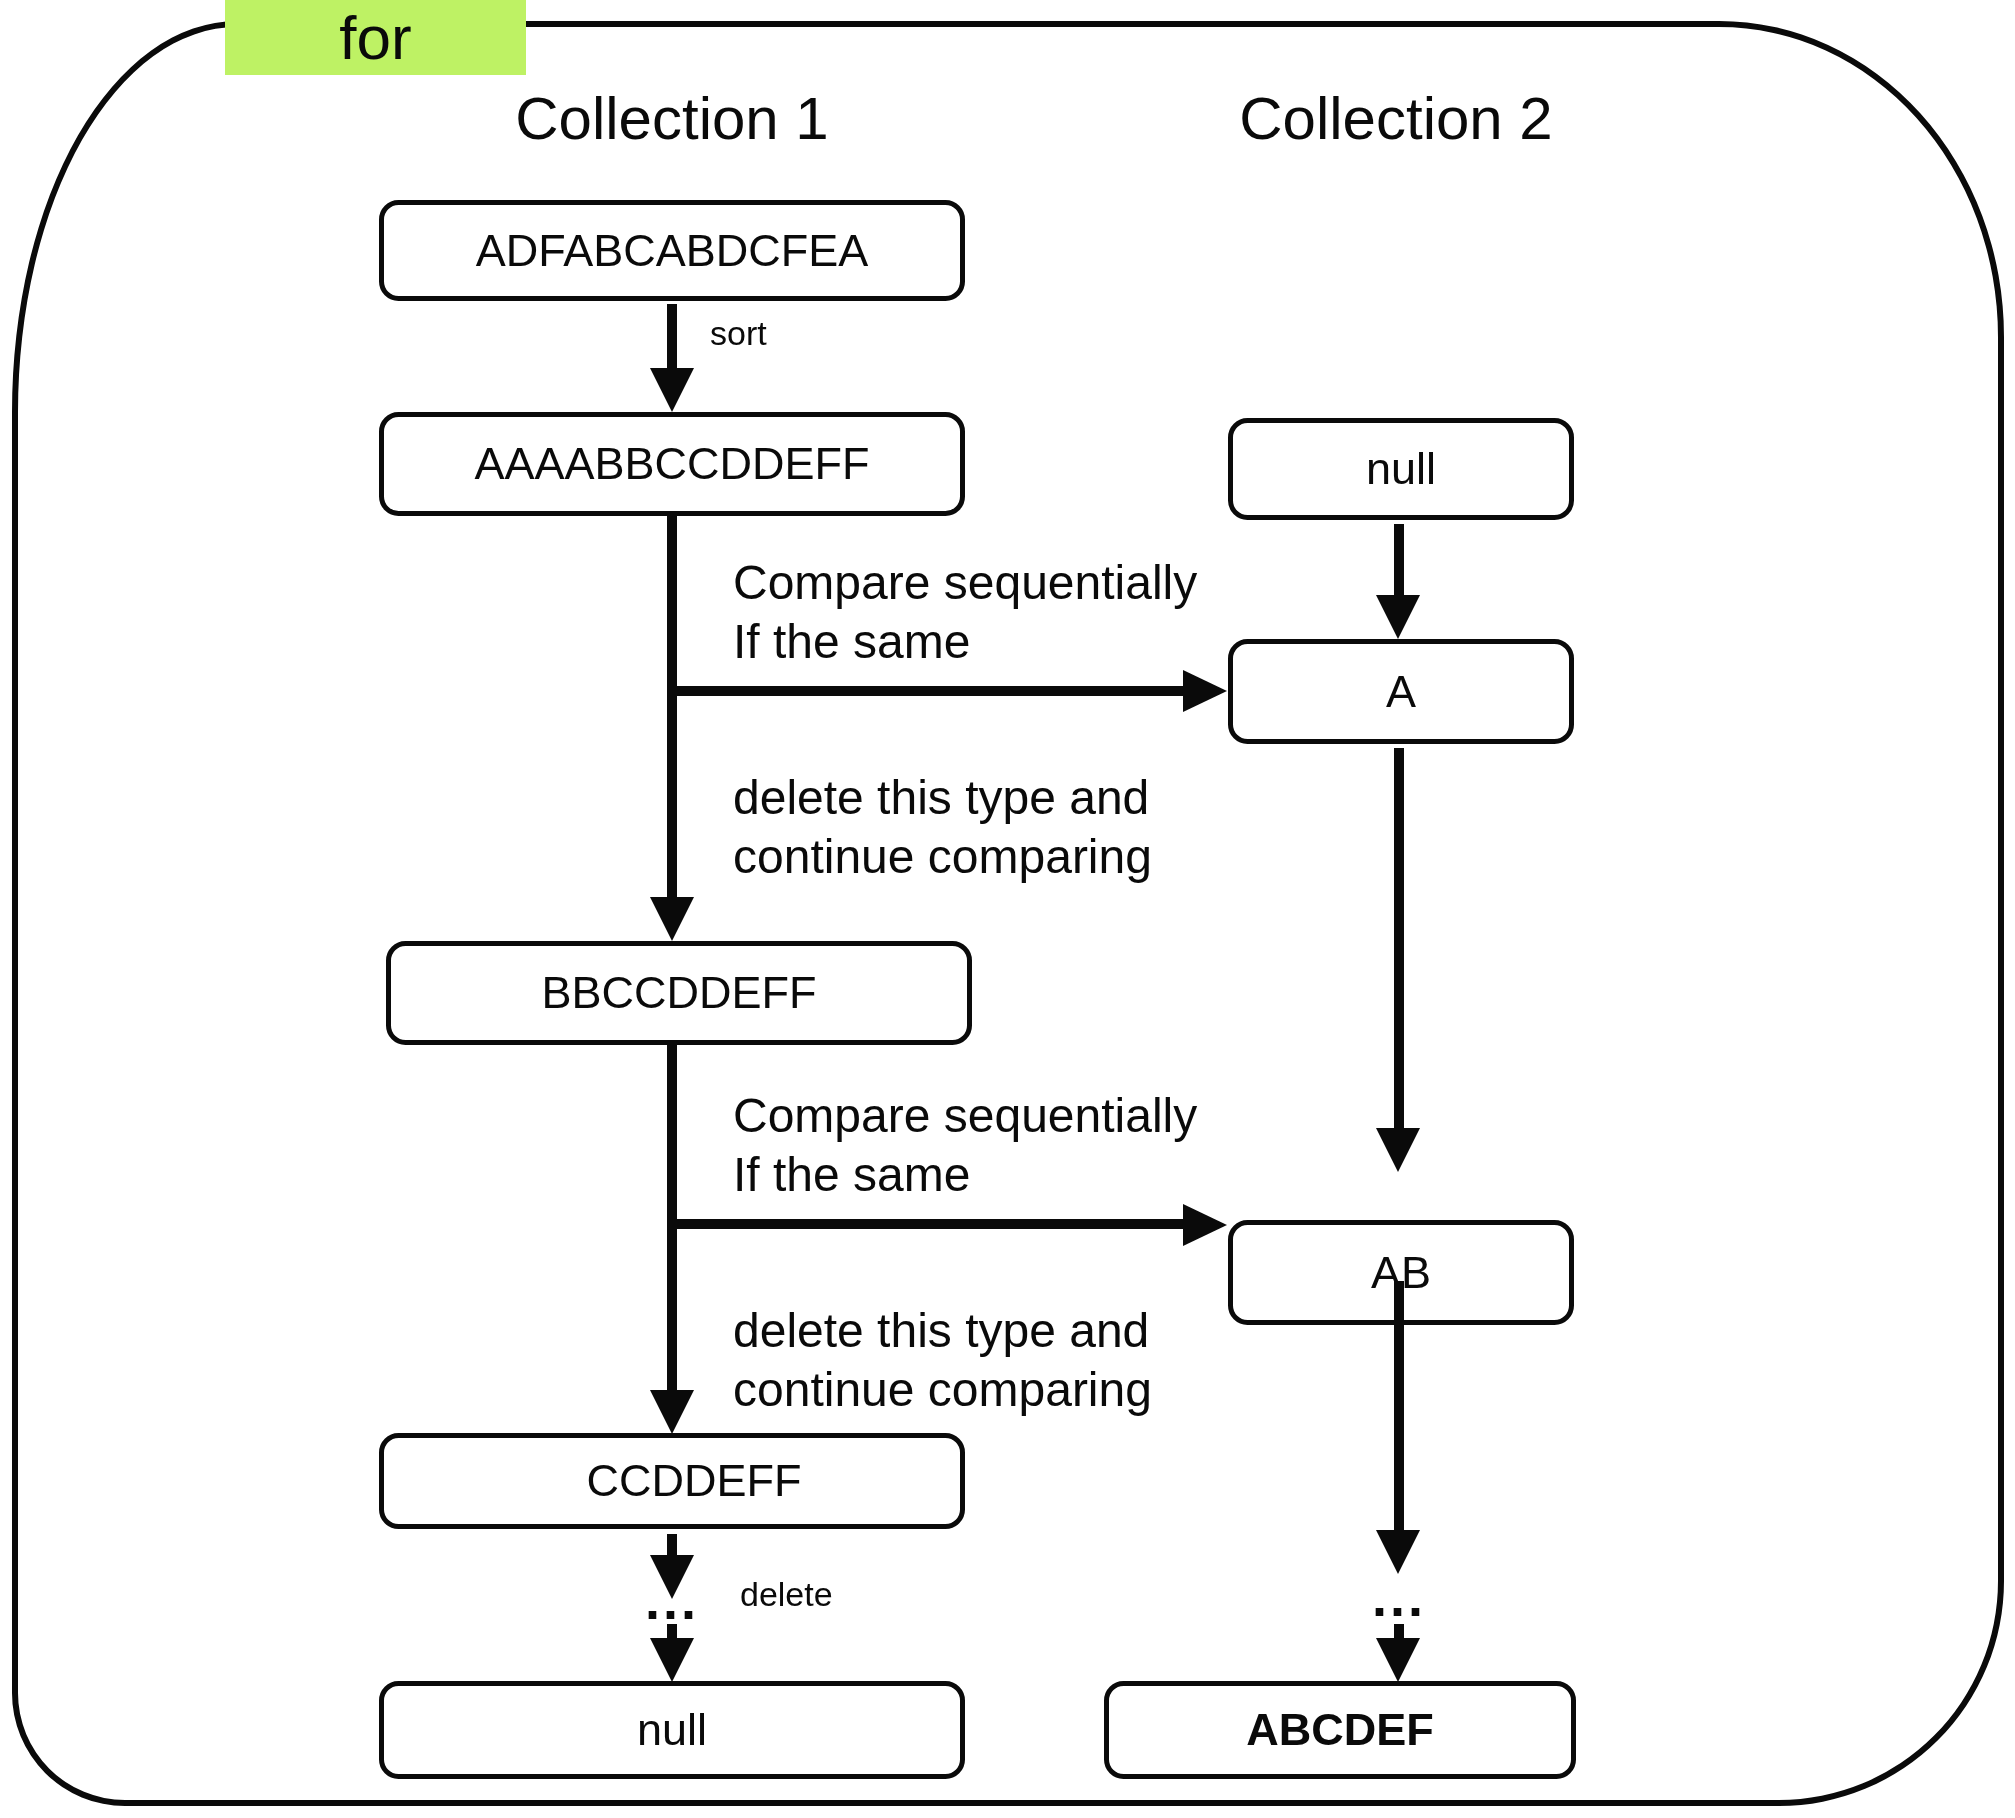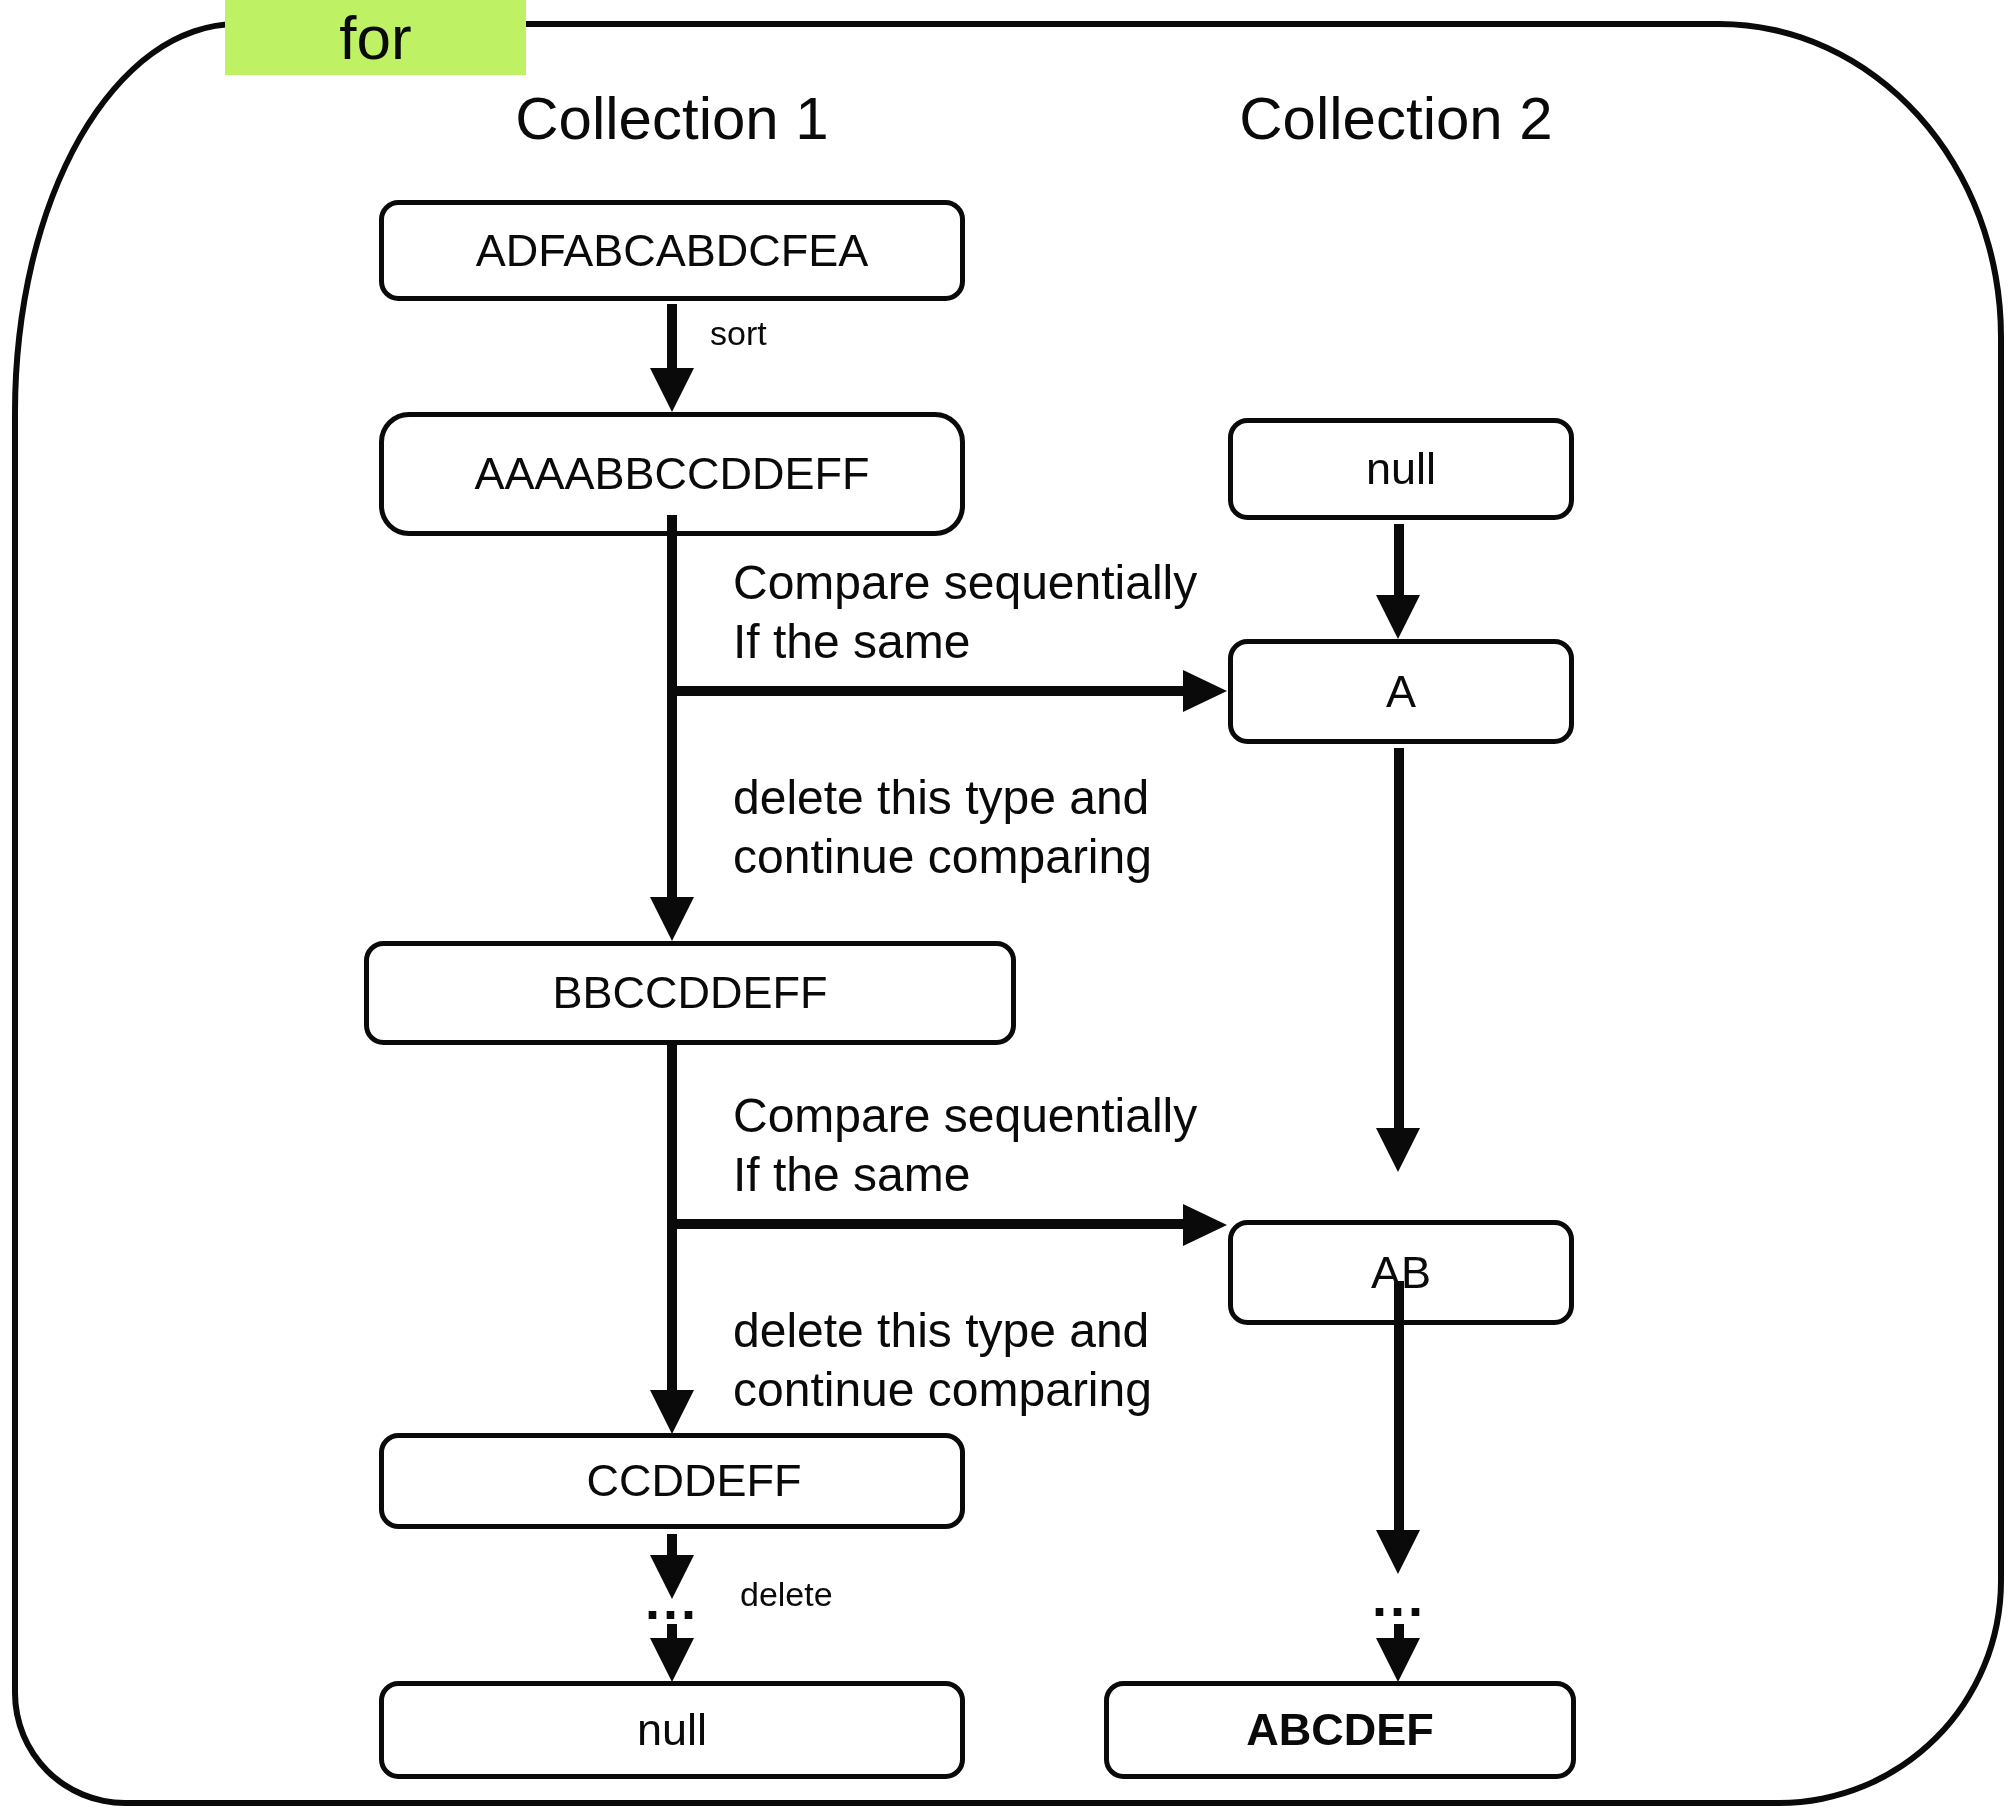--- a/index.html
+++ b/index.html
@@ -114,39 +114,39 @@
 
   <div class="hdr" style="left:379px; top:84px; width:586px;">Collection 1</div>
   <div class="hdr" style="left:1103px; top:84px; width:586px;">Collection 2</div>
 
   <div class="box" style="left:379px; top:200px; width:586px; height:101px;text-align:right;">ADFABCABDCFEA</div>
 
   <div class="vstem" style="left:667px; top:304px; height:68px;"></div>
   <div class="head-down" style="left:650px; top:368px;"></div>
   <div class="small-label" style="left:710px; top:314px;">sort</div>
 
-  <div class="box" style="left:379px; top:412px; width:586px; height:124px;border-radius:30px;">AAAABBCCDDEFF</div>
+  <div class="box" style="left:379px; top:412px; width:586px; height:104px;">AAAABBCCDDEFF</div>
 
   <div class="vstem" style="left:667px; top:515px; height:383px;"></div>
   <div class="head-down" style="left:650px; top:897px;"></div>
 
   <div class="note" style="left:733px; top:553px;">
     <div>Compare sequentially</div>
     <div>If the same</div>
   </div>
 
   <div class="hstem" style="left:672px; top:686px; width:511px;"></div>
   <div class="head-right" style="left:1183px; top:670px;"></div>
 
   <div class="note" style="left:733px; top:768px;">
     <div>delete this type and</div>
     <div>continue comparing</div>
   </div>
 
-  <div class="box" style="left:364px; top:941px; width:652px; height:104px;">BBCCDDEFF</div>
+  <div class="box" style="left:386px; top:941px; width:586px; height:104px;">BBCCDDEFF</div>
 
   <div class="vstem" style="left:667px; top:1044px; height:347px;"></div>
   <div class="head-down" style="left:650px; top:1390px;"></div>
 
   <div class="note" style="left:733px; top:1086px;">
     <div>Compare sequentially</div>
     <div>If the same</div>
   </div>
 
   <div class="hstem" style="left:672px; top:1219px; width:511px;"></div>

